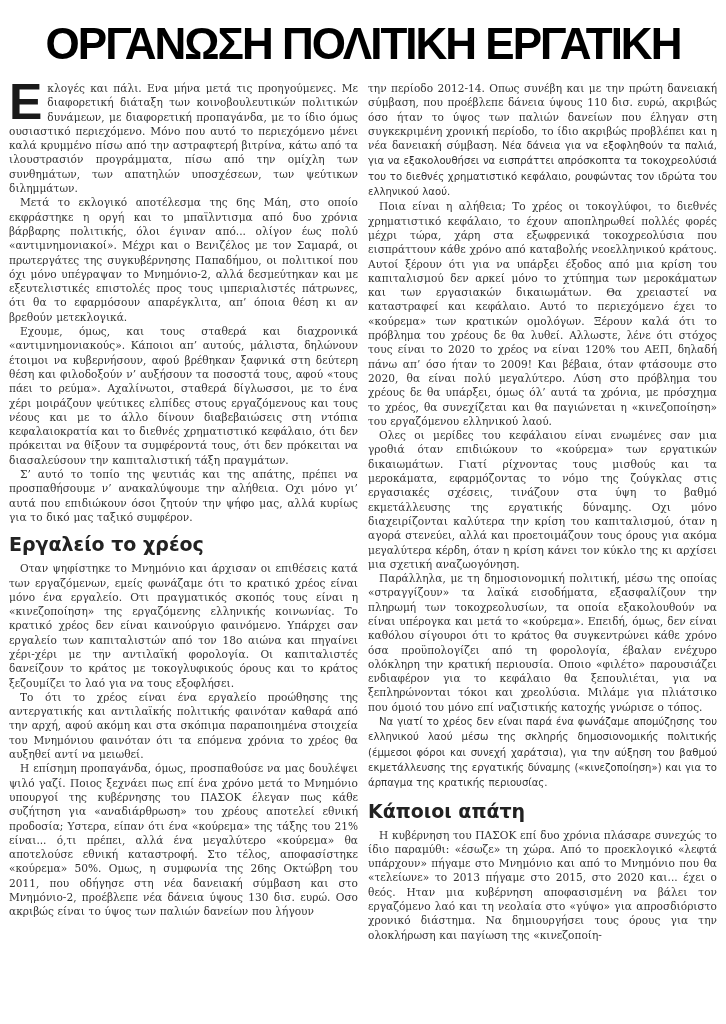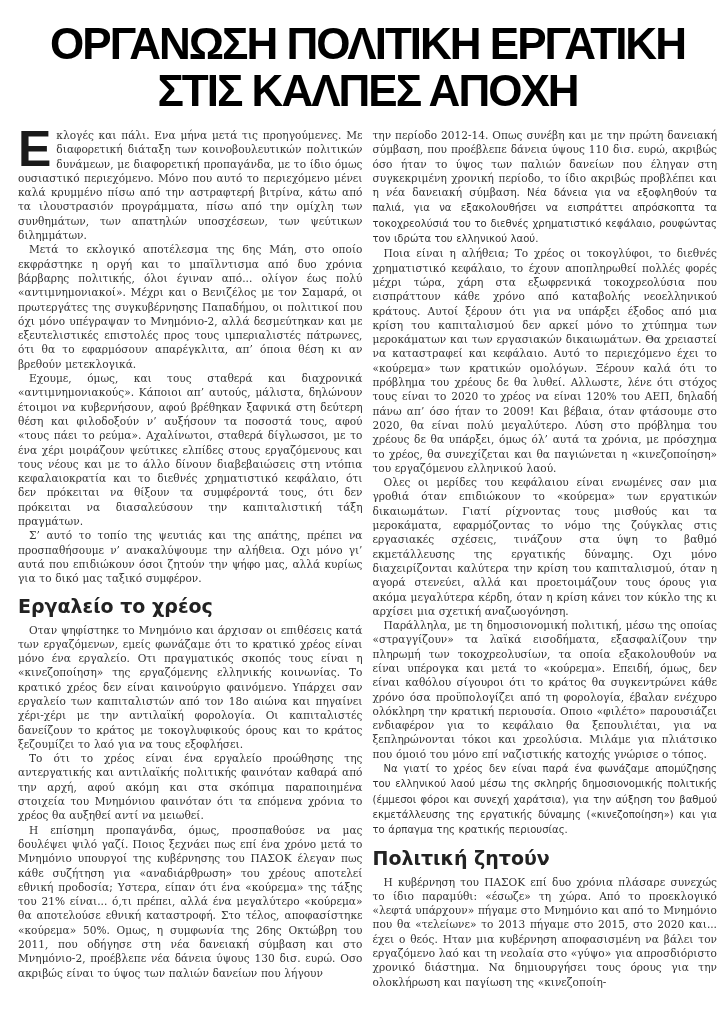--- a/index.html
+++ b/index.html
@@ -3,21 +3,21 @@
 <meta charset="utf-8">
 <style>
   html, body { margin: 0; padding: 0; background: #e8e8e8; }
   .page {
     position: relative;
     width: 726px;
     height: 1024px;
     margin: 0 auto;
     background: #ffffff;
     box-sizing: border-box;
-    padding: 16px 9px 0 18px;
+    padding: 16px 9px 0 9px;
     overflow: hidden;
     font-family: "DejaVu Serif", serif;
     color: #333333;
   }
   .headline { text-align: center; margin: 4px 0 14px 0; }
   .headline-line {
     font-family: "Liberation Sans", sans-serif;
     font-weight: bold;
     font-size: 44px;
     line-height: 47px;
@@ -60,36 +60,35 @@
     margin: 8px 0 5px 0;
     color: #222222;
   }
 </style>
 </head>
 <body>
 
 <div class="page">
   <header class="headline">
     <div class="headline-line">ΟΡΓΑΝΩΣΗ ΠΟΛΙΤΙΚΗ ΕΡΓΑΤΙΚΗ</div>
-    <div class="headline-line">ΣΤΙΣ ΚΑΛΠΕΣ ΑΠΟΧΗ</div>
   </header>
   <main class="article">
     <section class="col" id="col-left">
         <p class="para noindent"><span class="dropcap">Ε</span><span class="seg">κλογές και πάλι. Ενα μήνα μετά τις προηγούμενες. Με διαφορετική διάταξη των κοινοβουλευτικών πολιτικών δυνάμεων, με διαφορετική προπαγάνδα, με το ίδιο όμως ουσιαστικό περιεχόμενο. Μόνο που αυτό το περιεχόμενο μένει καλά κρυμμένο πίσω από την αστραφτερή βιτρίνα, κάτω από τα ιλουστρασιόν προγράμματα, πίσω από την ομίχλη των συνθημάτων, των απατηλών υποσχέσεων, των ψεύτικων διλημμάτων.</span></p>
         <p class="para"><span class="seg">Μετά το εκλογικό αποτέλεσμα της 6ης Μάη, στο οποίο εκφράστηκε η οργή και το μπαϊλντισμα από δυο χρόνια βάρβαρης πολιτικής, όλοι έγιναν από... ολίγον έως πολύ «αντιμνημονιακοί». Μέχρι και ο Βενιζέλος με τον Σαμαρά, οι πρωτεργάτες της συγκυβέρνησης Παπαδήμου, οι πολιτικοί που όχι μόνο υπέγραψαν το Μνημόνιο-2, αλλά δεσμεύτηκαν και με εξευτελιστικές επιστολές προς τους ιμπεριαλιστές πάτρωνες, ότι θα το εφαρμόσουν απαρέγκλιτα, απ’ όποια θέση κι αν βρεθούν μετεκλογικά.</span></p>
         <p class="para"><span class="seg">Εχουμε, όμως, και τους σταθερά και διαχρονικά «αντιμνημονιακούς». Κάποιοι απ’ αυτούς, μάλιστα, δηλώνουν έτοιμοι να κυβερνήσουν, αφού βρέθηκαν ξαφνικά στη δεύτερη θέση και φιλοδοξούν ν’ αυξήσουν τα ποσοστά τους, αφού «τους πάει το ρεύμα». Αχαλίνωτοι, σταθερά δίγλωσσοι, με το ένα χέρι μοιράζουν ψεύτικες ελπίδες στους εργαζόμενους και τους νέους και με το άλλο δίνουν διαβεβαιώσεις στη ντόπια κεφαλαιοκρατία και το διεθνές χρηματιστικό κεφάλαιο, ότι δεν πρόκειται να θίξουν τα συμφέροντά τους, ότι δεν πρόκειται να διασαλεύσουν την καπιταλιστική τάξη πραγμάτων.</span></p>
         <p class="para"><span class="seg">Σ’ αυτό το τοπίο της ψευτιάς και της απάτης, πρέπει να προσπαθήσουμε ν’ ανακαλύψουμε την αλήθεια. Οχι μόνο γι’ αυτά που επιδιώκουν όσοι ζητούν την ψήφο μας, αλλά κυρίως για το δικό μας ταξικό συμφέρον.</span></p>
         <h2 class="section-heading">Εργαλείο το χρέος</h2>
         <p class="para"><span class="seg">Οταν ψηφίστηκε το Μνημόνιο και άρχισαν οι επιθέσεις κατά των εργαζόμενων, εμείς φωνάζαμε ότι το κρατικό χρέος είναι μόνο ένα εργαλείο. Οτι πραγματικός σκοπός τους είναι η «κινεζοποίηση» της εργαζόμενης ελληνικής κοινωνίας. Το κρατικό χρέος δεν είναι καινούργιο φαινόμενο. Υπάρχει σαν εργαλείο των καπιταλιστών από τον 18ο αιώνα και πηγαίνει χέρι-χέρι με την αντιλαϊκή φορολογία. Οι καπιταλιστές δανείζουν το κράτος με τοκογλυφικούς όρους και το κράτος ξεζουμίζει το λαό για να τους εξοφλήσει.</span></p>
         <p class="para"><span class="seg">Το ότι το χρέος είναι ένα εργαλείο προώθησης της αντεργατικής και αντιλαϊκής πολιτικής φαινόταν καθαρά από την αρχή, αφού ακόμη και στα σκόπιμα παραποιημένα στοιχεία του Μνημόνιου φαινόταν ότι τα επόμενα χρόνια το χρέος θα αυξηθεί αντί να μειωθεί.</span></p>
         <p class="para"><span class="seg">Η επίσημη προπαγάνδα, όμως, προσπαθούσε να μας δουλέψει ψιλό γαζί. Ποιος ξεχνάει πως επί ένα χρόνο μετά το Μνημόνιο υπουργοί της κυβέρνησης του ΠΑΣΟΚ έλεγαν πως κάθε συζήτηση για «αναδιάρθρωση» του χρέους αποτελεί εθνική προδοσία; Υστερα, είπαν ότι ένα «κούρεμα» της τάξης του 21% είναι... ό,τι πρέπει, αλλά ένα μεγαλύτερο «κούρεμα» θα αποτελούσε εθνική καταστροφή. Στο τέλος, αποφασίστηκε «κούρεμα» 50%. Ομως, η συμφωνία της 26ης Οκτώβρη του 2011, που οδήγησε στη νέα δανειακή σύμβαση και στο Μνημόνιο-2, προέβλεπε νέα δάνεια ύψους 130 δισ. ευρώ. Οσο ακριβώς είναι το ύψος των παλιών δανείων που λήγουν</span></p>
       </section>
     <section class="col" id="col-right">
         <p class="para noindent"><span class="seg">την περίοδο 2012-14. Οπως συνέβη και με την πρώτη δανειακή σύμβαση, που προέβλεπε δάνεια ύψους 110 δισ. ευρώ, ακριβώς όσο ήταν το ύψος των παλιών δανείων που έληγαν στη συγκεκριμένη χρονική περίοδο, το ίδιο ακριβώς προβλέπει και η νέα δανειακή σύμβαση. </span><span class="seg seg-bold">Νέα δάνεια για να εξοφληθούν τα παλιά, για να εξακολουθήσει να εισπράττει απρόσκοπτα τα τοκοχρεολύσιά του το διεθνές χρηματιστικό κεφάλαιο, ρουφώντας τον ιδρώτα του ελληνικού λαού.</span></p>
         <p class="para"><span class="seg">Ποια είναι η αλήθεια; Το χρέος οι τοκογλύφοι, το διεθνές χρηματιστικό κεφάλαιο, το έχουν αποπληρωθεί πολλές φορές μέχρι τώρα, χάρη στα εξωφρενικά τοκοχρεολύσια που εισπράττουν κάθε χρόνο από καταβολής νεοελληνικού κράτους. Αυτοί ξέρουν ότι για να υπάρξει έξοδος από μια κρίση του καπιταλισμού δεν αρκεί μόνο το χτύπημα των μεροκάματων και των εργασιακών δικαιωμάτων. Θα χρειαστεί να καταστραφεί και κεφάλαιο. Αυτό το περιεχόμενο έχει το «κούρεμα» των κρατικών ομολόγων. Ξέρουν καλά ότι το πρόβλημα του χρέους δε θα λυθεί. Αλλωστε, λένε ότι στόχος τους είναι το 2020 το χρέος να είναι 120% του ΑΕΠ, δηλαδή πάνω απ’ όσο ήταν το 2009! Και βέβαια, όταν φτάσουμε στο 2020, θα είναι πολύ μεγαλύτερο. Λύση στο πρόβλημα του χρέους δε θα υπάρξει, όμως όλ’ αυτά τα χρόνια, με πρόσχημα το χρέος, θα συνεχίζεται και θα παγιώνεται η «κινεζοποίηση» του εργαζόμενου ελληνικού λαού.</span></p>
         <p class="para"><span class="seg">Ολες οι μερίδες του κεφάλαιου είναι ενωμένες σαν μια γροθιά όταν επιδιώκουν το «κούρεμα» των εργατικών δικαιωμάτων. Γιατί ρίχνοντας τους μισθούς και τα μεροκάματα, εφαρμόζοντας το νόμο της ζούγκλας στις εργασιακές σχέσεις, τινάζουν στα ύψη το βαθμό εκμετάλλευσης της εργατικής δύναμης. Οχι μόνο διαχειρίζονται καλύτερα την κρίση του καπιταλισμού, όταν η αγορά στενεύει, αλλά και προετοιμάζουν τους όρους για ακόμα μεγαλύτερα κέρδη, όταν η κρίση κάνει τον κύκλο της κι αρχίσει μια σχετική αναζωογόνηση.</span></p>
         <p class="para"><span class="seg">Παράλληλα, με τη δημοσιονομική πολιτική, μέσω της οποίας «στραγγίζουν» τα λαϊκά εισοδήματα, εξασφαλίζουν την πληρωμή των τοκοχρεολυσίων, τα οποία εξακολουθούν να είναι υπέρογκα και μετά το «κούρεμα». Επειδή, όμως, δεν είναι καθόλου σίγουροι ότι το κράτος θα συγκεντρώνει κάθε χρόνο όσα προϋπολογίζει από τη φορολογία, έβαλαν ενέχυρο ολόκληρη την κρατική περιουσία. Οποιο «φιλέτο» παρουσιάζει ενδιαφέρον για το κεφάλαιο θα ξεπουλιέται, για να ξεπληρώνονται τόκοι και χρεολύσια. Μιλάμε για πλιάτσικο που όμοιό του μόνο επί ναζιστικής κατοχής γνώρισε ο τόπος.</span></p>
         <p class="para"><span class="seg seg-bold">Να γιατί το χρέος δεν είναι παρά ένα φωνάζαμε απομύζησης του ελληνικού λαού μέσω της σκληρής δημοσιονομικής πολιτικής (έμμεσοι φόροι και συνεχή χαράτσια), για την αύξηση του βαθμού εκμετάλλευσης της εργατικής δύναμης («κινεζοποίηση») και για το άρπαγμα της κρατικής περιουσίας.</span></p>
-        <h2 class="section-heading">Πολιτική ζητούν</h2>
+        <h2 class="section-heading">Κάποιοι απάτη</h2>
         <p class="para"><span class="seg">Η κυβέρνηση του ΠΑΣΟΚ επί δυο χρόνια πλάσαρε συνεχώς το ίδιο παραμύθι: «έσωζε» τη χώρα. Από το προεκλογικό «λεφτά υπάρχουν» πήγαμε στο Μνημόνιο και από το Μνημόνιο που θα «τελείωνε» το 2013 πήγαμε στο 2015, στο 2020 και... έχει ο θεός. Ηταν μια κυβέρνηση αποφασισμένη να βάλει τον εργαζόμενο λαό και τη νεολαία στο «γύψο» για απροσδιόριστο χρονικό διάστημα. Να δημιουργήσει τους όρους για την ολοκλήρωση και παγίωση της «κινεζοποίη-</span></p>
       </section>
   </main>
 </div>
 
 </body></html>

